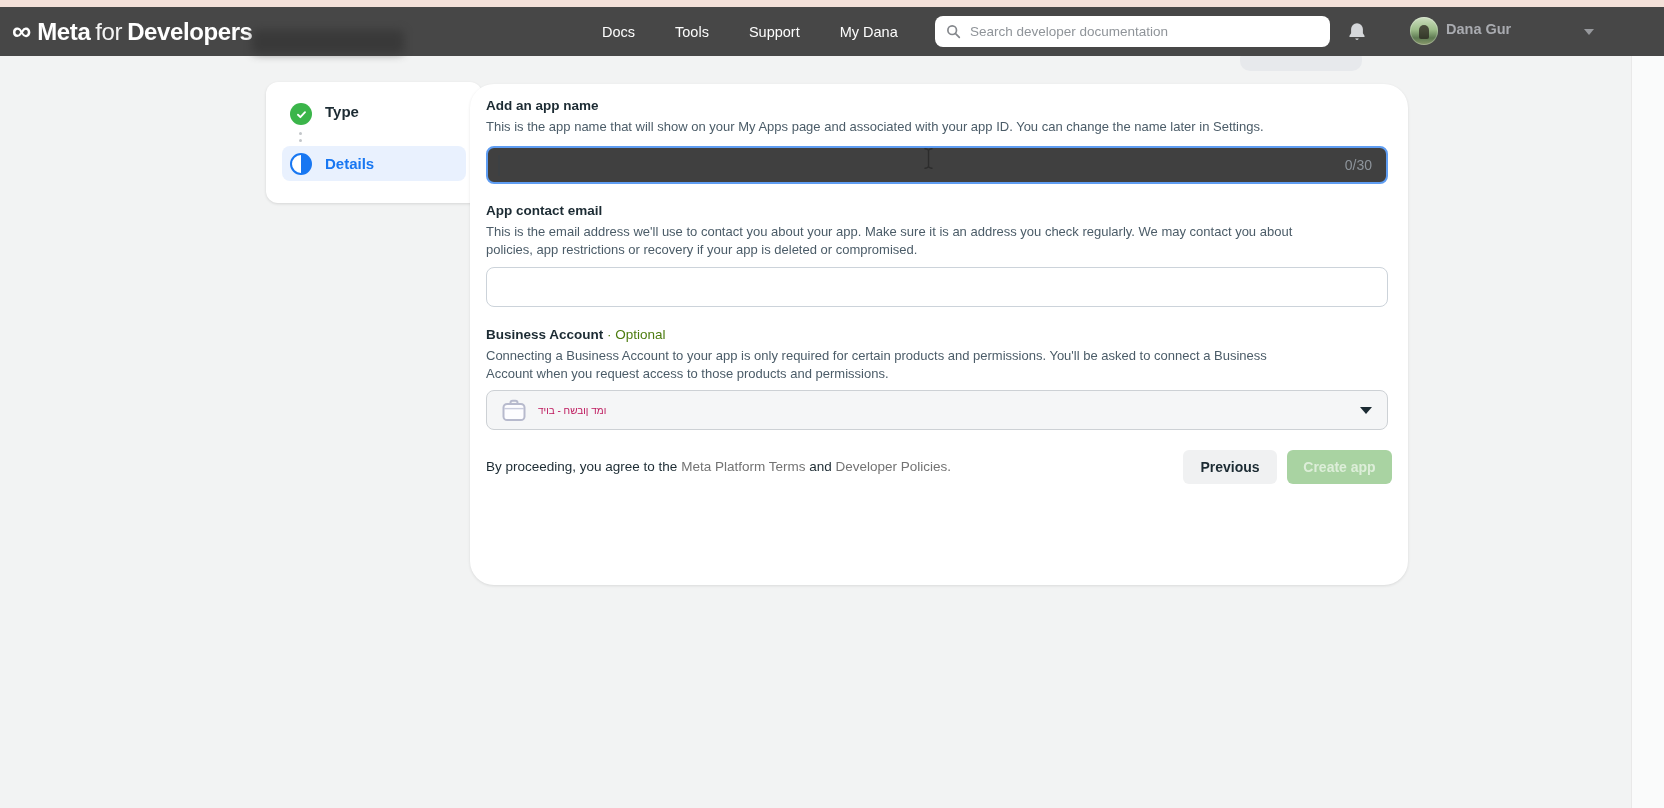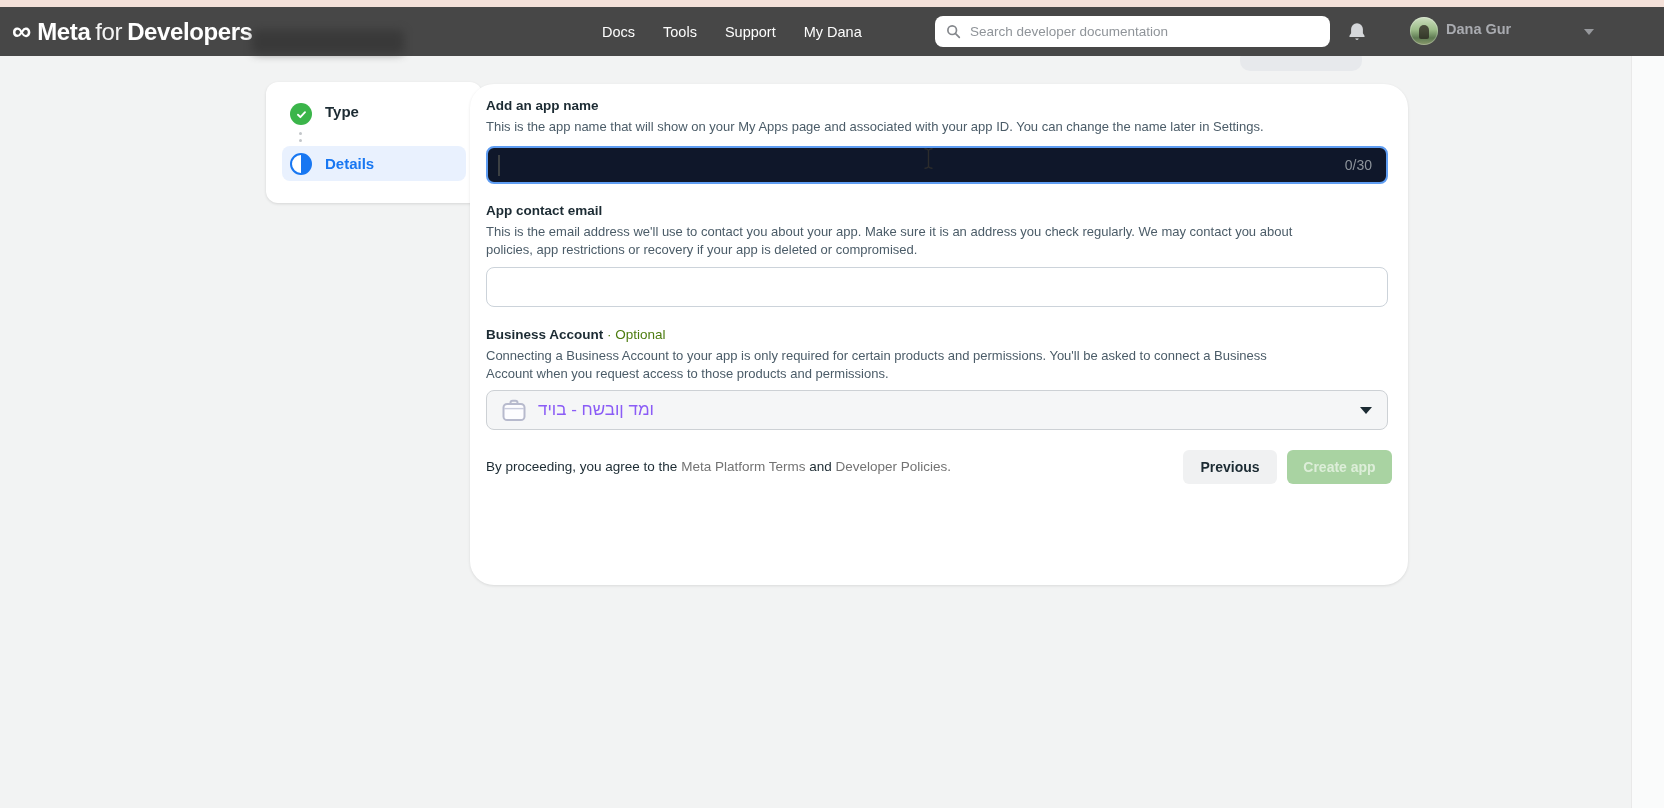--- a/index.html
+++ b/index.html
@@ -13,21 +13,21 @@
   
   .top-strip { position:absolute; left:0; top:0; width:1664px; height:7px; background:#f4e1d9; z-index:6; }
   .header { position:absolute; left:0; top:7px; width:1664px; height:49px; background:#474747; z-index:5; }
   .logo { position:absolute; left:12px; top:0; height:49px; display:flex; align-items:center; color:#fff; }
   .logo .infinity { font-size:27px; font-weight:700; line-height:1; margin-right:7px; letter-spacing:-1px; }
   .logo .word { font-size:24px; letter-spacing:-0.4px; }
   .logo .bold { font-weight:700; }
   .logo .lite { font-weight:400; margin:0 5px; opacity:.95; }
   .blur-patch { position:absolute; left:252px; top:23px; width:152px; height:24px;
     background:#2e2e2e; opacity:.55; border-radius:5px; filter:blur(5px); }
-  .nav { position:absolute; left:602px; top:0; height:49px; display:flex; align-items:center; gap:28px; }
+  .nav { position:absolute; left:602px; top:0; height:49px; display:flex; align-items:center; gap:40px; }
   .nav-item { color:#fdfdfd; font-size:14.5px; font-weight:500; cursor:default; }
   .search-box { position:absolute; left:935px; top:9px; width:395px; height:31px; background:#fff;
     border-radius:8px; display:flex; align-items:center; padding:0 11px; }
   .search-box input { border:none; outline:none; flex:1; margin-left:9px; font-size:13.5px;
     font-family:inherit; color:#1c2b33; background:transparent; }
   .search-box input::placeholder { color:#8f9499; }
   .bell { position:absolute; left:1345px; top:13px; width:24px; height:24px; }
   .avatar { position:absolute; left:1410px; top:10px; width:28px; height:28px; border-radius:50%;
     background:linear-gradient(180deg,#cfe0c2 0%,#9dbd8a 45%,#5e7a52 75%,#8a9a6c 100%);
     box-shadow:inset 0 0 0 1px rgba(255,255,255,.25); }
@@ -57,34 +57,34 @@
     background:linear-gradient(90deg,#ffffff 50%,#1877f2 50%); }
   .step-label-active { font-size:15px; font-weight:700; color:#1877f2; }
   
   .main-card { position:absolute; left:470px; top:84px; width:938px; height:501px; background:#fff;
     border-radius:24px; box-shadow:0 1px 3px rgba(0,0,0,.10); z-index:3; }
   .fld-title { position:absolute; left:16px; font-size:13.5px; font-weight:700; color:#1c2b33; }
   .fld-desc { position:absolute; left:16px; font-size:13px; line-height:17.5px; color:#4b5c68;
     max-width:904px; white-space:pre-line; }
   .t1 { top:14px; } .d1 { top:34px; }
   .name-input { position:absolute; left:16px; top:62px; width:902px; height:38px;
-    border:2px solid #5f9df2; border-radius:8px; background:#0f172a; }
+    border:2px solid #5f9df2; border-radius:8px; background:#404040; }
   .input-caret { position:absolute; left:10px; top:7px; width:1.5px; height:21px; background:#3c4043; }
   .char-counter { position:absolute; right:14px; top:0; height:100%; display:flex; align-items:center;
     font-size:14px; color:#8d949b; }
   .ibeam { position:absolute; left:453px; top:63px; }
   .t2 { top:119px; } .d2 { top:139px; }
   .email-input { position:absolute; left:16px; top:183px; width:902px; height:40px;
     border:1px solid #ccd3da; border-radius:8px; background:#fff; font-size:13.5px; padding:0 10px;
     font-family:inherit; color:#1c2b33; outline:none; }
   .t3 { top:243px; } .d3 { top:263px; }
   .optional { font-weight:400; color:#4d7c0f; }
   .ba-select { position:absolute; left:16px; top:306px; width:902px; height:40px; background:#f5f6f7;
     border:1px solid #cdd1d5; border-radius:8px; display:flex; align-items:center; padding:0 15px; cursor:default; }
-  .ba-label { margin-left:12px; font-size:17px; color:#8b5cf6;
+  .ba-label { margin-left:12px; font-size:10px; color:#be185d;
     unicode-bidi:bidi-override; direction:ltr; }
   .select-caret { margin-left:auto; width:0; height:0;
     border-left:6px solid transparent; border-right:6px solid transparent; border-top:7px solid #1c2b33; }
   .footer-text { position:absolute; left:16px; top:375px; font-size:13.5px; color:#1c2b33; }
   .link { color:#737373; cursor:pointer; }
   .btn { position:absolute; top:366px; height:34px; border:none; border-radius:6px;
     font-family:inherit; font-size:14px; font-weight:600; display:flex; align-items:center;
     justify-content:center; cursor:pointer; }
   .btn-previous { left:713px; width:94px; background:#f0f1f2; color:#1c2b33; }
   .btn-create { left:817px; width:105px; background:#a9d3a2; color:#ddeed9; cursor:default; }

